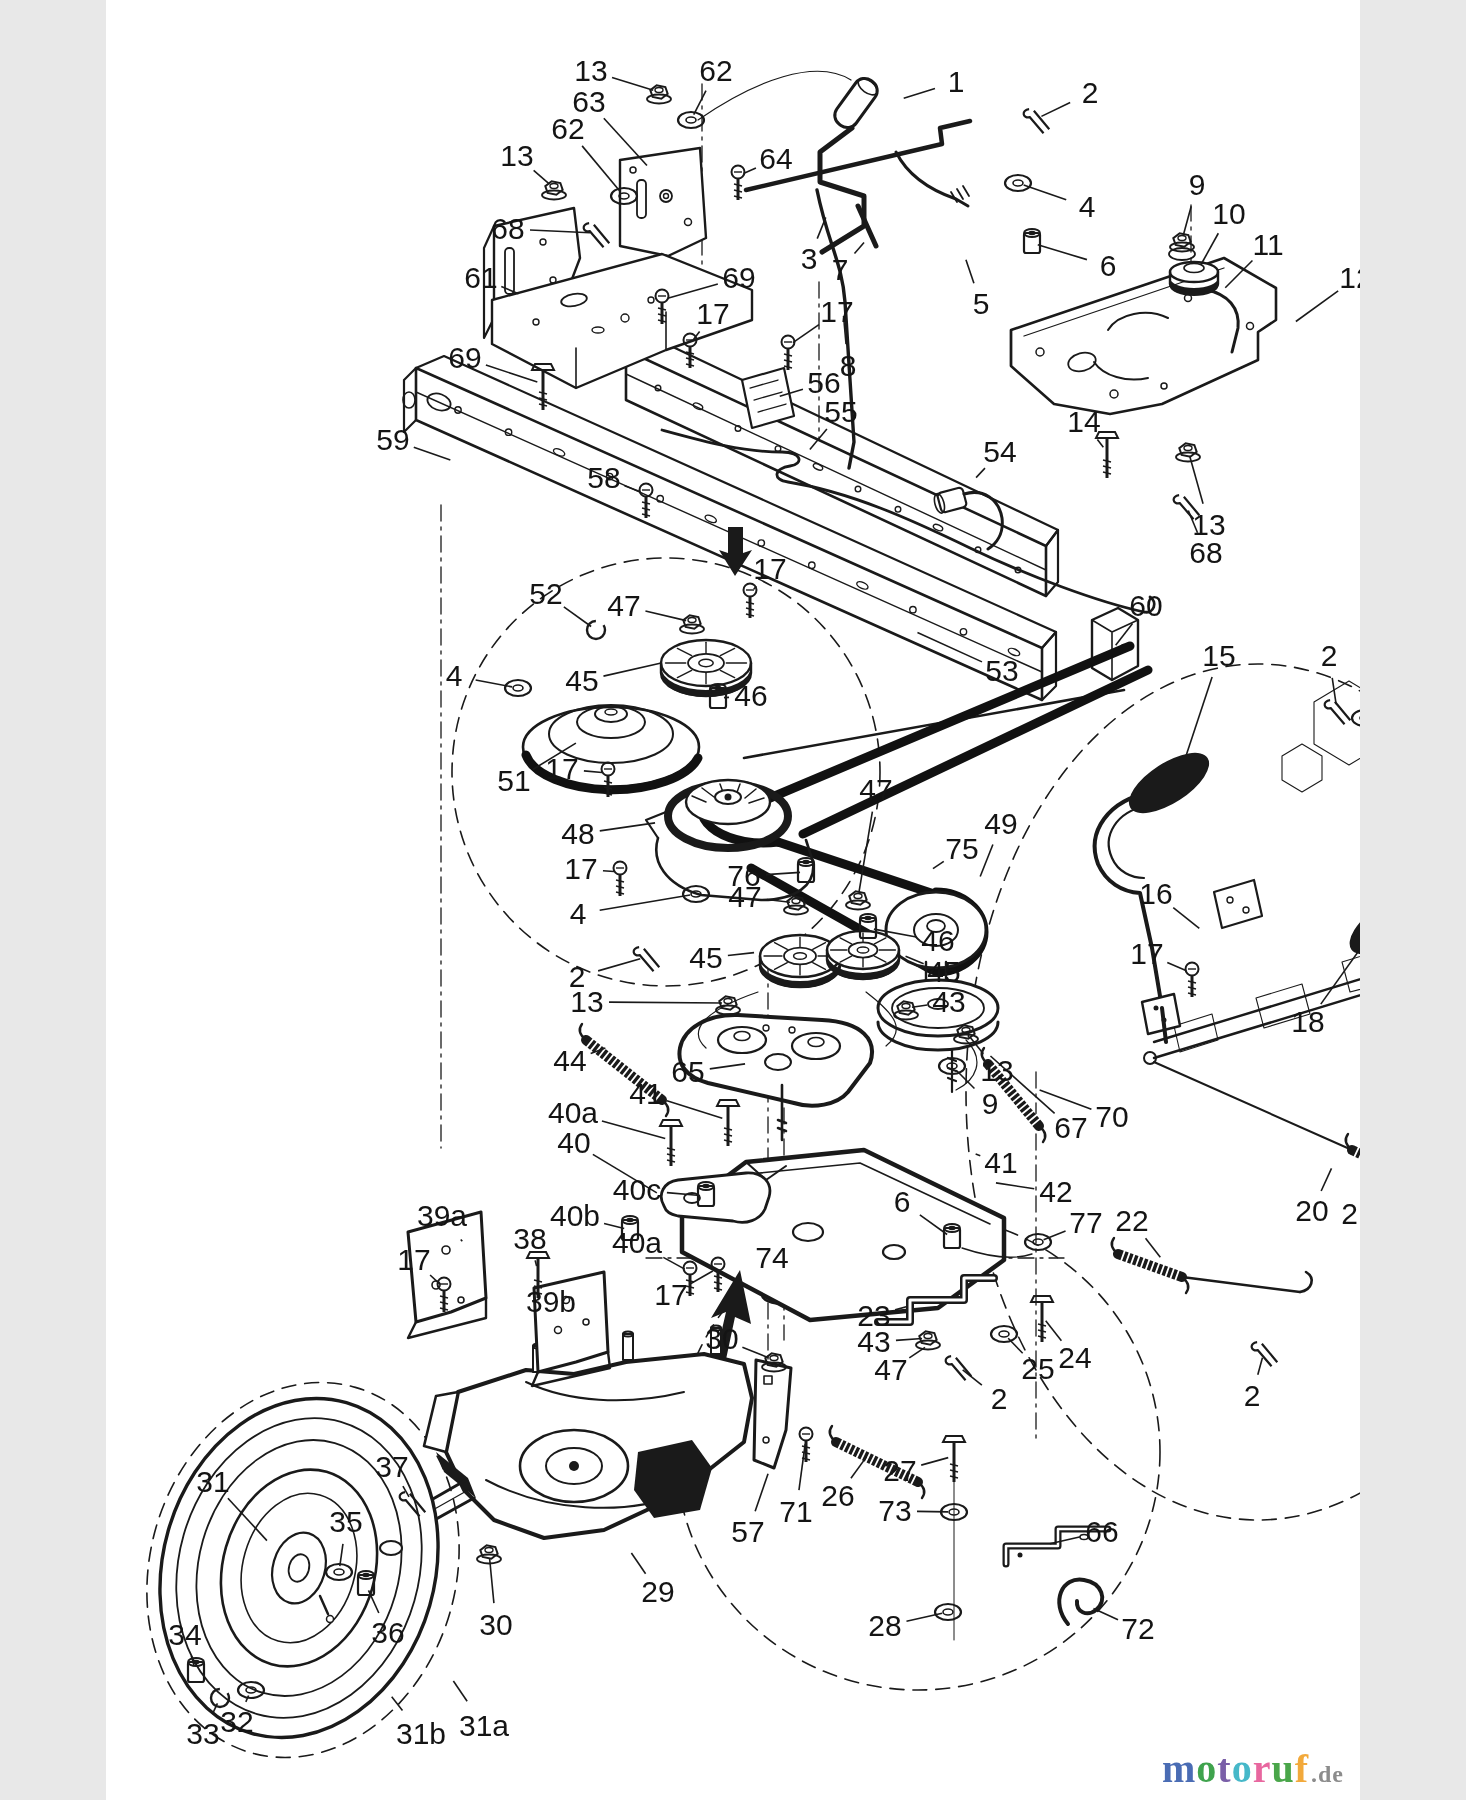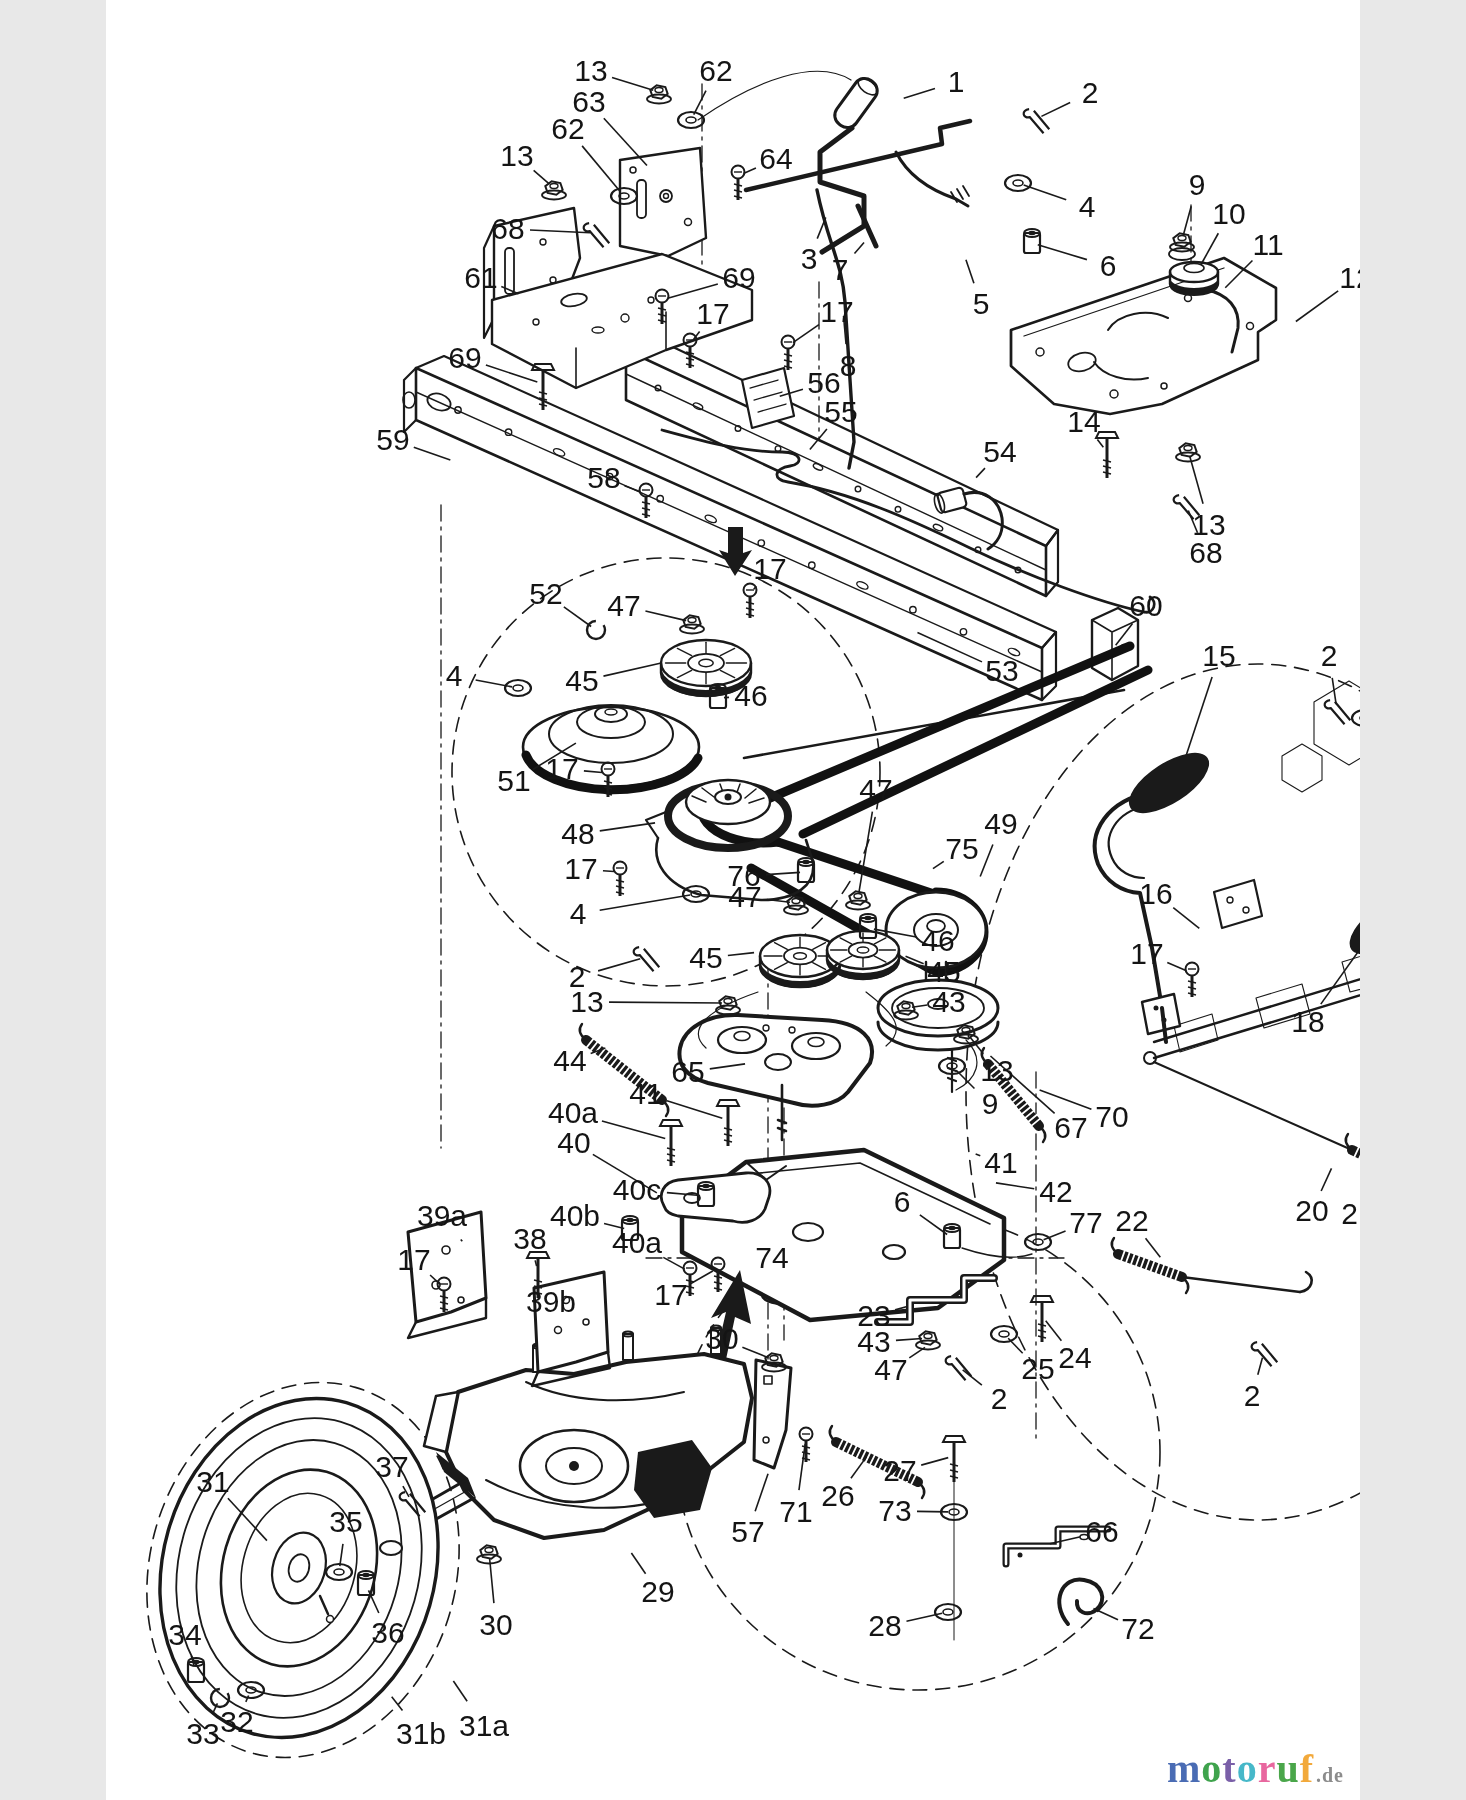--- a/index.html
+++ b/index.html
@@ -2,21 +2,21 @@
 <html><head>
 <meta charset="utf-8">
 <style>
   html,body{margin:0;padding:0;background:#e8e8e8;}
   #stage{position:relative;width:1254px;height:1800px;background:#ffffff;margin:0 auto;overflow:hidden;
          font-family:"Liberation Sans",sans-serif;}
   #artsvg{position:absolute;left:0;top:0;}
   .part-label{font-family:"Liberation Sans",sans-serif;font-size:30px;fill:#141414;}
   #logo{position:absolute;right:16px;bottom:8px;font-family:"Liberation Serif",serif;
         font-weight:bold;font-size:40px;letter-spacing:1px;user-select:none;cursor:pointer;}
-  #logo .suffix{font-size:20px;font-weight:bold;margin-left:2px;}
+  #logo .suffix{font-size:24px;font-weight:bold;margin-left:2px;}
 </style>
 </head>
 <body>
 
 <div id="stage">
   <svg id="artsvg" width="1466" height="1800" viewBox="0 0 1466 1800">
 
     <g id="art" stroke="#1a1a1a" fill="none" stroke-linecap="round" stroke-linejoin="round">
 
       <g stroke-width="1.3" stroke-dasharray="16 6 3 6">

